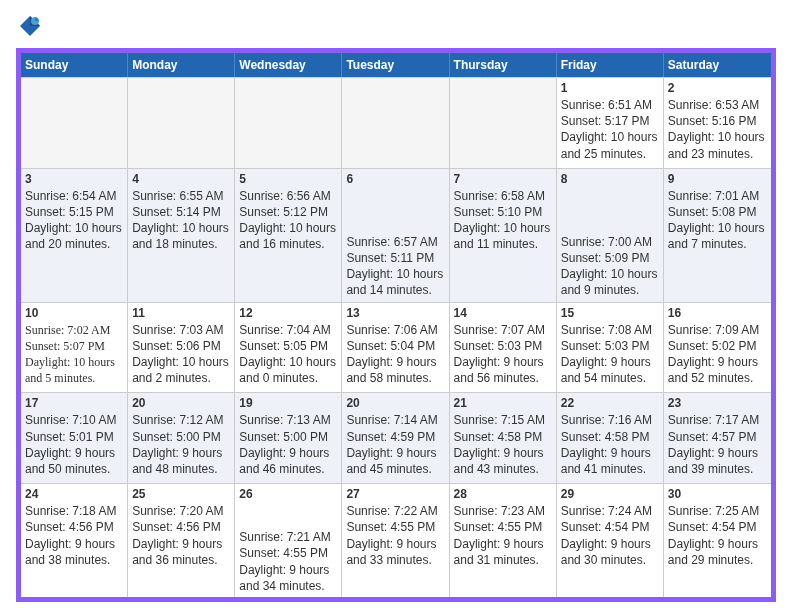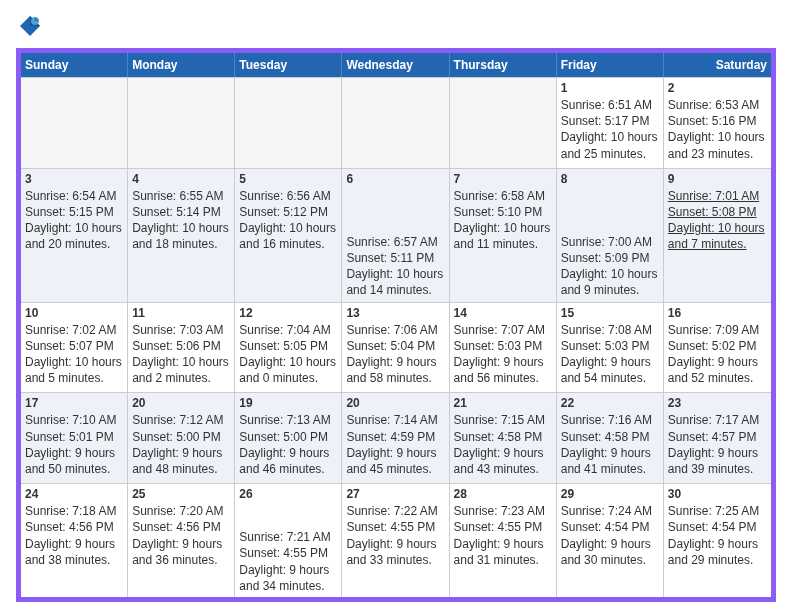--- a/index.html
+++ b/index.html
@@ -63,21 +63,21 @@
       background: #2265b0;
     }
     .cal-header-cell {
       color: #fff;
       font-size: 12px;
       font-weight: bold;
       padding: 5px 4px;
       text-align: left;
       border-right: 1px solid #4a85c9;
     }
-    .cal-header-cell:last-child { border-right: none; text-align: right; }
+    .cal-header-cell:last-child { border-right: none; }
     .cal-body {
       flex: 1;
       display: flex;
       flex-direction: column;
     }
     .cal-row {
       display: grid;
       grid-template-columns: repeat(7, 1fr);
       flex: 1;
       border-top: 1px solid #ccc;
@@ -126,22 +126,22 @@
     <div class="title-block">
       <div class="month-title"></div>
       <div class="subtitle"></div>
     </div>
   </div>
 
   <div class="calendar">
     <div class="cal-header-row">
     <div class="cal-header-cell">Sunday</div>
         <div class="cal-header-cell">Monday</div>
+        <div class="cal-header-cell">Wednesday</div>
         <div class="cal-header-cell">Tuesday</div>
-        <div class="cal-header-cell">Wednesday</div>
         <div class="cal-header-cell">Thursday</div>
         <div class="cal-header-cell">Friday</div>
         <div class="cal-header-cell">Saturday</div>
       </div>
     <div class="cal-body">
     <div class="cal-row">
           <div class="cal-cell empty"></div>
           <div class="cal-cell empty"></div>
           <div class="cal-cell empty"></div>
           <div class="cal-cell empty"></div>
@@ -199,30 +199,30 @@
           </div>
           <div class="cal-cell alt" style="background: rgb(238, 242, 248);">
             <span class="day-number">8</span>
             <div class="day-info" style="white-space: pre-line; margin-top: 48px;">Sunrise: 7:00 AM
 Sunset: 5:09 PM
 Daylight: 10 hours
 and 9 minutes.</div>
           </div>
           <div class="cal-cell alt" style="background: rgb(238, 242, 248);">
             <span class="day-number">9</span>
-            <div class="day-info" style="white-space: pre-line; text-decoration: underline;">Sunrise: 7:01 AM
+            <div class="day-info" style="white-space: pre-line;">Sunrise: 7:01 AM
 Sunset: 5:08 PM
 Daylight: 10 hours
 and 7 minutes.</div>
           </div>
         </div>
         <div class="cal-row">
           <div class="cal-cell">
             <span class="day-number">10</span>
-            <div class="day-info" style="white-space: pre-line;">Sunrise: 7:02 AM
+            <div class="day-info" style="white-space: pre-line; font-family: Liberation Serif, serif;">Sunrise: 7:02 AM
 Sunset: 5:07 PM
 Daylight: 10 hours
 and 5 minutes.</div>
           </div>
           <div class="cal-cell">
             <span class="day-number">11</span>
             <div class="day-info" style="white-space: pre-line;">Sunrise: 7:03 AM
 Sunset: 5:06 PM
 Daylight: 10 hours
 and 2 minutes.</div>

